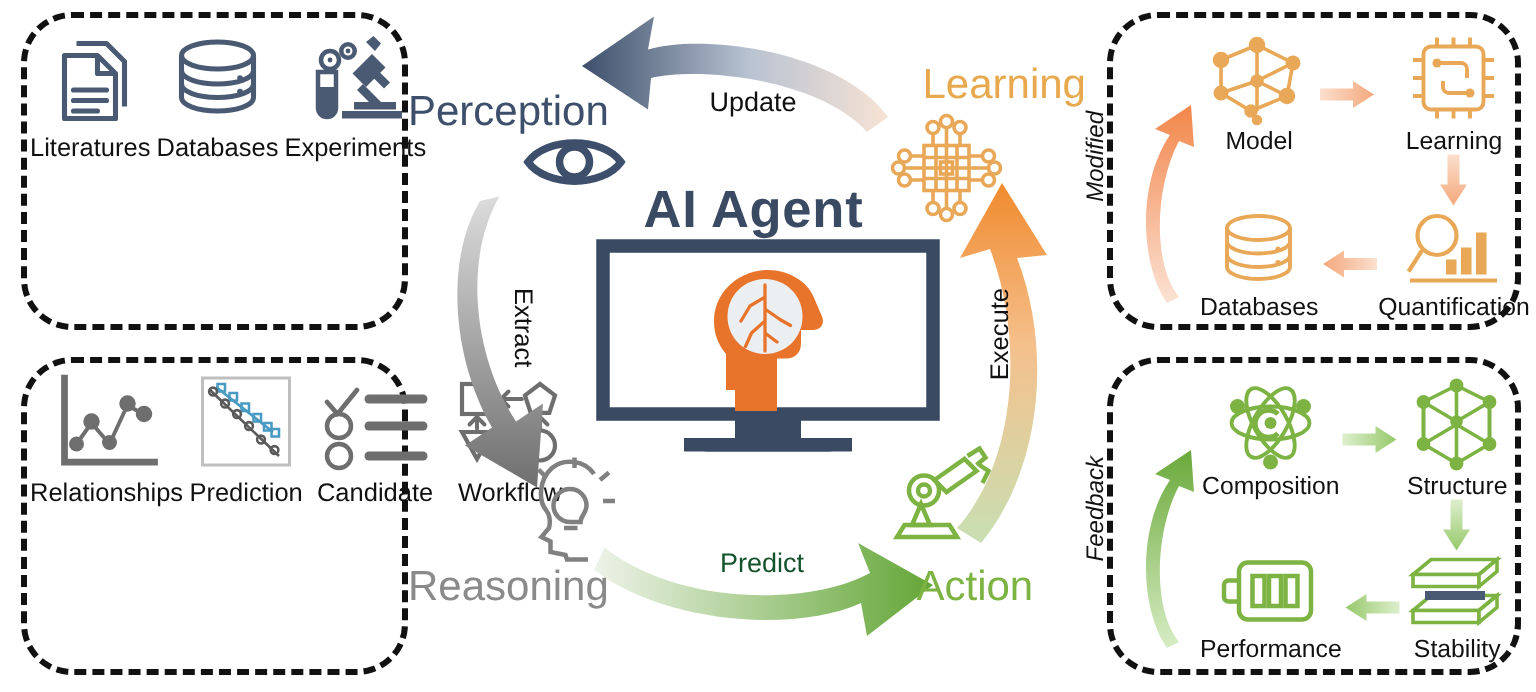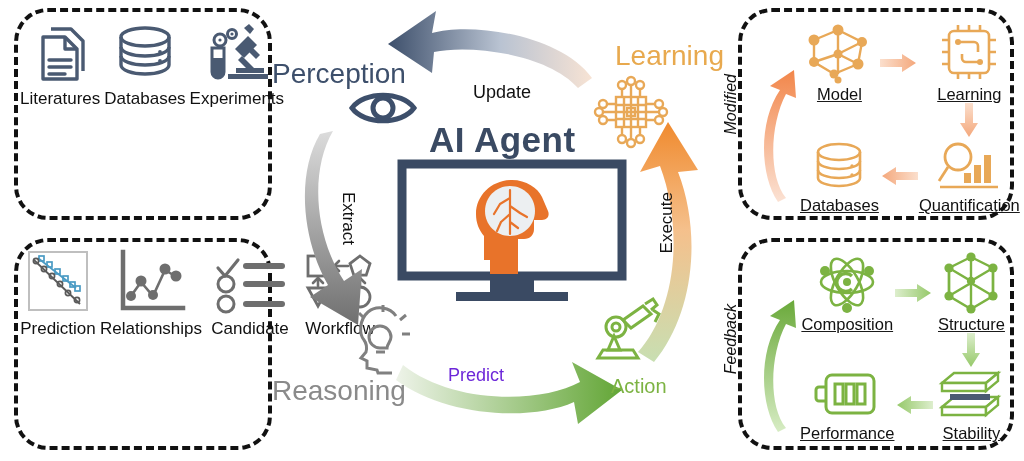--- a/index.html
+++ b/index.html
@@ -17,35 +17,35 @@
   .grid2{position:absolute;inset:0;display:grid;grid-template-columns:1fr 1fr 1fr 1fr;grid-template-rows:1fr 1fr;}
   .cell{display:flex;flex-direction:column;align-items:center;justify-content:flex-end;padding:4px 2px 6px;}
   .cell .ico{flex:1 1 auto;display:flex;align-items:center;justify-content:center;width:100%;}
   .cell .lbl{font-size:17px;line-height:1.05;white-space:nowrap;color:#111;}
 
   
   .rail{position:absolute;left:6px;top:14px;width:56px;height:184px;}
   .raillabel{position:absolute;left:-26px;top:48px;width:108px;text-align:center;
              font-size:16px;font-style:italic;transform:rotate(180deg);writing-mode:vertical-rl;color:#111;}
   .rgrid{position:absolute;left:58px;right:6px;top:10px;bottom:8px;
-         display:grid;grid-template-columns:1fr 40px 1fr;grid-template-rows:1fr 34px 1fr;text-decoration:underline;}
+         display:grid;grid-template-columns:1fr 40px 1fr;grid-template-rows:1fr 34px 1fr;}
   .rcell{display:flex;flex-direction:column;align-items:center;justify-content:flex-end;}
   .rcell .ico{flex:1 1 auto;display:flex;align-items:flex-end;justify-content:center;padding-bottom:2px;}
   .rcell .lbl{font-size:16.5px;white-space:nowrap;color:#111;line-height:1.05;}
   .ar{display:flex;align-items:center;justify-content:center;}
 
   
   .ctext{position:absolute;white-space:nowrap;}
   #lbl-perception{left:272px;top:44px;font-size:28px;color:#3d4f6b;margin-top:14px;}
   #lbl-learning{left:615px;top:40px;font-size:28px;color:#e8a94e;}
   #lbl-reasoning{left:272px;top:375px;font-size:28px;color:#8a8a8a;}
-  #lbl-action{left:611px;top:375px;font-size:20px;color:#7cb342;}
+  #lbl-action{left:611px;top:375px;font-size:28px;color:#7cb342;}
   #lbl-aiagent{left:429px;top:120px;font-size:35px;font-weight:bold;color:#3a4a63;letter-spacing:.5px;}
-  #lbl-update{left:473px;top:58px;font-size:18px;color:#111;margin-top:24px;}
-  #lbl-predict{left:448px;top:365px;font-size:18px;color:#6d28d9;}
+  #lbl-update{left:473px;top:58px;font-size:18px;color:#111;}
+  #lbl-predict{left:480px;top:365px;font-size:18px;color:#14532d;}
   #lbl-extract{left:338px;top:192px;font-size:17px;color:#111;
                writing-mode:vertical-rl;transform:rotate(0deg);}
   #lbl-execute{left:657px;top:192px;font-size:17px;color:#111;
                writing-mode:vertical-rl;transform:rotate(180deg);}
 
   .cico{position:absolute;}
   #ico-eye{left:348px;top:85px;}
   #ico-chip{left:594px;top:76px;}
   #ico-bulbhead{left:350px;top:300px;}
   #ico-robot{left:597px;top:294px;}
@@ -114,20 +114,37 @@
         </div>
         <div class="lbl">Experiments</div>
       </div>
     </div>
   </div>
 
   <div class="panel" id="panel-bl">
     <div class="grid2">
       <div class="cell">
         <div class="ico">
+          <svg width="80" height="70" viewBox="0 0 80 70">
+            <path d="M12 4v56h60" fill="none" stroke="#6e6e6e" stroke-width="4.5" stroke-linecap="square"></path>
+            <path d="M20 48l10-14 12 14 12-26 10 6" fill="none" stroke="#6e6e6e" stroke-width="2.6"></path>
+            <g fill="#6e6e6e">
+              <circle cx="20" cy="48" r="5"></circle>
+                <circle cx="30" cy="33" r="5.5"></circle>
+              <circle cx="42" cy="47" r="5"></circle>
+                <circle cx="54" cy="21" r="5.5"></circle>
+              <circle cx="65" cy="28" r="5.5"></circle>
+            </g>
+          </svg>
+        </div>
+        <div class="lbl">Relationships</div>
+      </div>
+
+      <div class="cell">
+        <div class="ico">
           <svg width="76" height="70" viewBox="0 0 76 70">
             <rect x="9" y="4" width="58" height="58" fill="#fff" stroke="#bfbfbf" stroke-width="2"></rect>
             <path d="M14 12L60 56" stroke="#5a5a5a" stroke-width="1.8" fill="none"></path>
             <path d="M18 10L56 40" stroke="#4a9bc4" stroke-width="1.8" fill="none"></path>
             <g fill="none" stroke="#4a9bc4" stroke-width="1.7">
               <rect x="19" y="8" width="5" height="5"></rect>
                 <rect x="27" y="14" width="5" height="5"></rect>
               <rect x="35" y="21" width="5" height="5"></rect>
                 <rect x="43" y="28" width="5" height="5"></rect>
               <rect x="50" y="34" width="5" height="5"></rect>
@@ -137,37 +154,20 @@
               <circle cx="16" cy="13" r="2.6"></circle>
                 <circle cx="24" cy="21" r="2.6"></circle>
               <circle cx="32" cy="28" r="2.6"></circle>
                 <circle cx="40" cy="36" r="2.6"></circle>
               <circle cx="48" cy="45" r="2.6"></circle>
                 <circle cx="57" cy="52" r="2.6"></circle>
             </g>
           </svg>
         </div>
         <div class="lbl">Prediction</div>
-      </div>
-
-      <div class="cell">
-        <div class="ico">
-          <svg width="80" height="70" viewBox="0 0 80 70">
-            <path d="M12 4v56h60" fill="none" stroke="#6e6e6e" stroke-width="4.5" stroke-linecap="square"></path>
-            <path d="M20 48l10-14 12 14 12-26 10 6" fill="none" stroke="#6e6e6e" stroke-width="2.6"></path>
-            <g fill="#6e6e6e">
-              <circle cx="20" cy="48" r="5"></circle>
-                <circle cx="30" cy="33" r="5.5"></circle>
-              <circle cx="42" cy="47" r="5"></circle>
-                <circle cx="54" cy="21" r="5.5"></circle>
-              <circle cx="65" cy="28" r="5.5"></circle>
-            </g>
-          </svg>
-        </div>
-        <div class="lbl">Relationships</div>
       </div>
 
       <div class="cell">
         <div class="ico">
           <svg width="88" height="62" viewBox="0 0 88 62">
             <path d="M12 16l7 8 13-16" fill="none" stroke="#6e6e6e" stroke-width="3.2" stroke-linecap="round" stroke-linejoin="round"></path>
             <circle cx="20" cy="32" r="8" fill="none" stroke="#6e6e6e" stroke-width="3"></circle>
             <circle cx="20" cy="52" r="8" fill="none" stroke="#6e6e6e" stroke-width="3"></circle>
             <g stroke="#6e6e6e" stroke-width="6" stroke-linecap="round">
               <path d="M40 14h36"></path>

